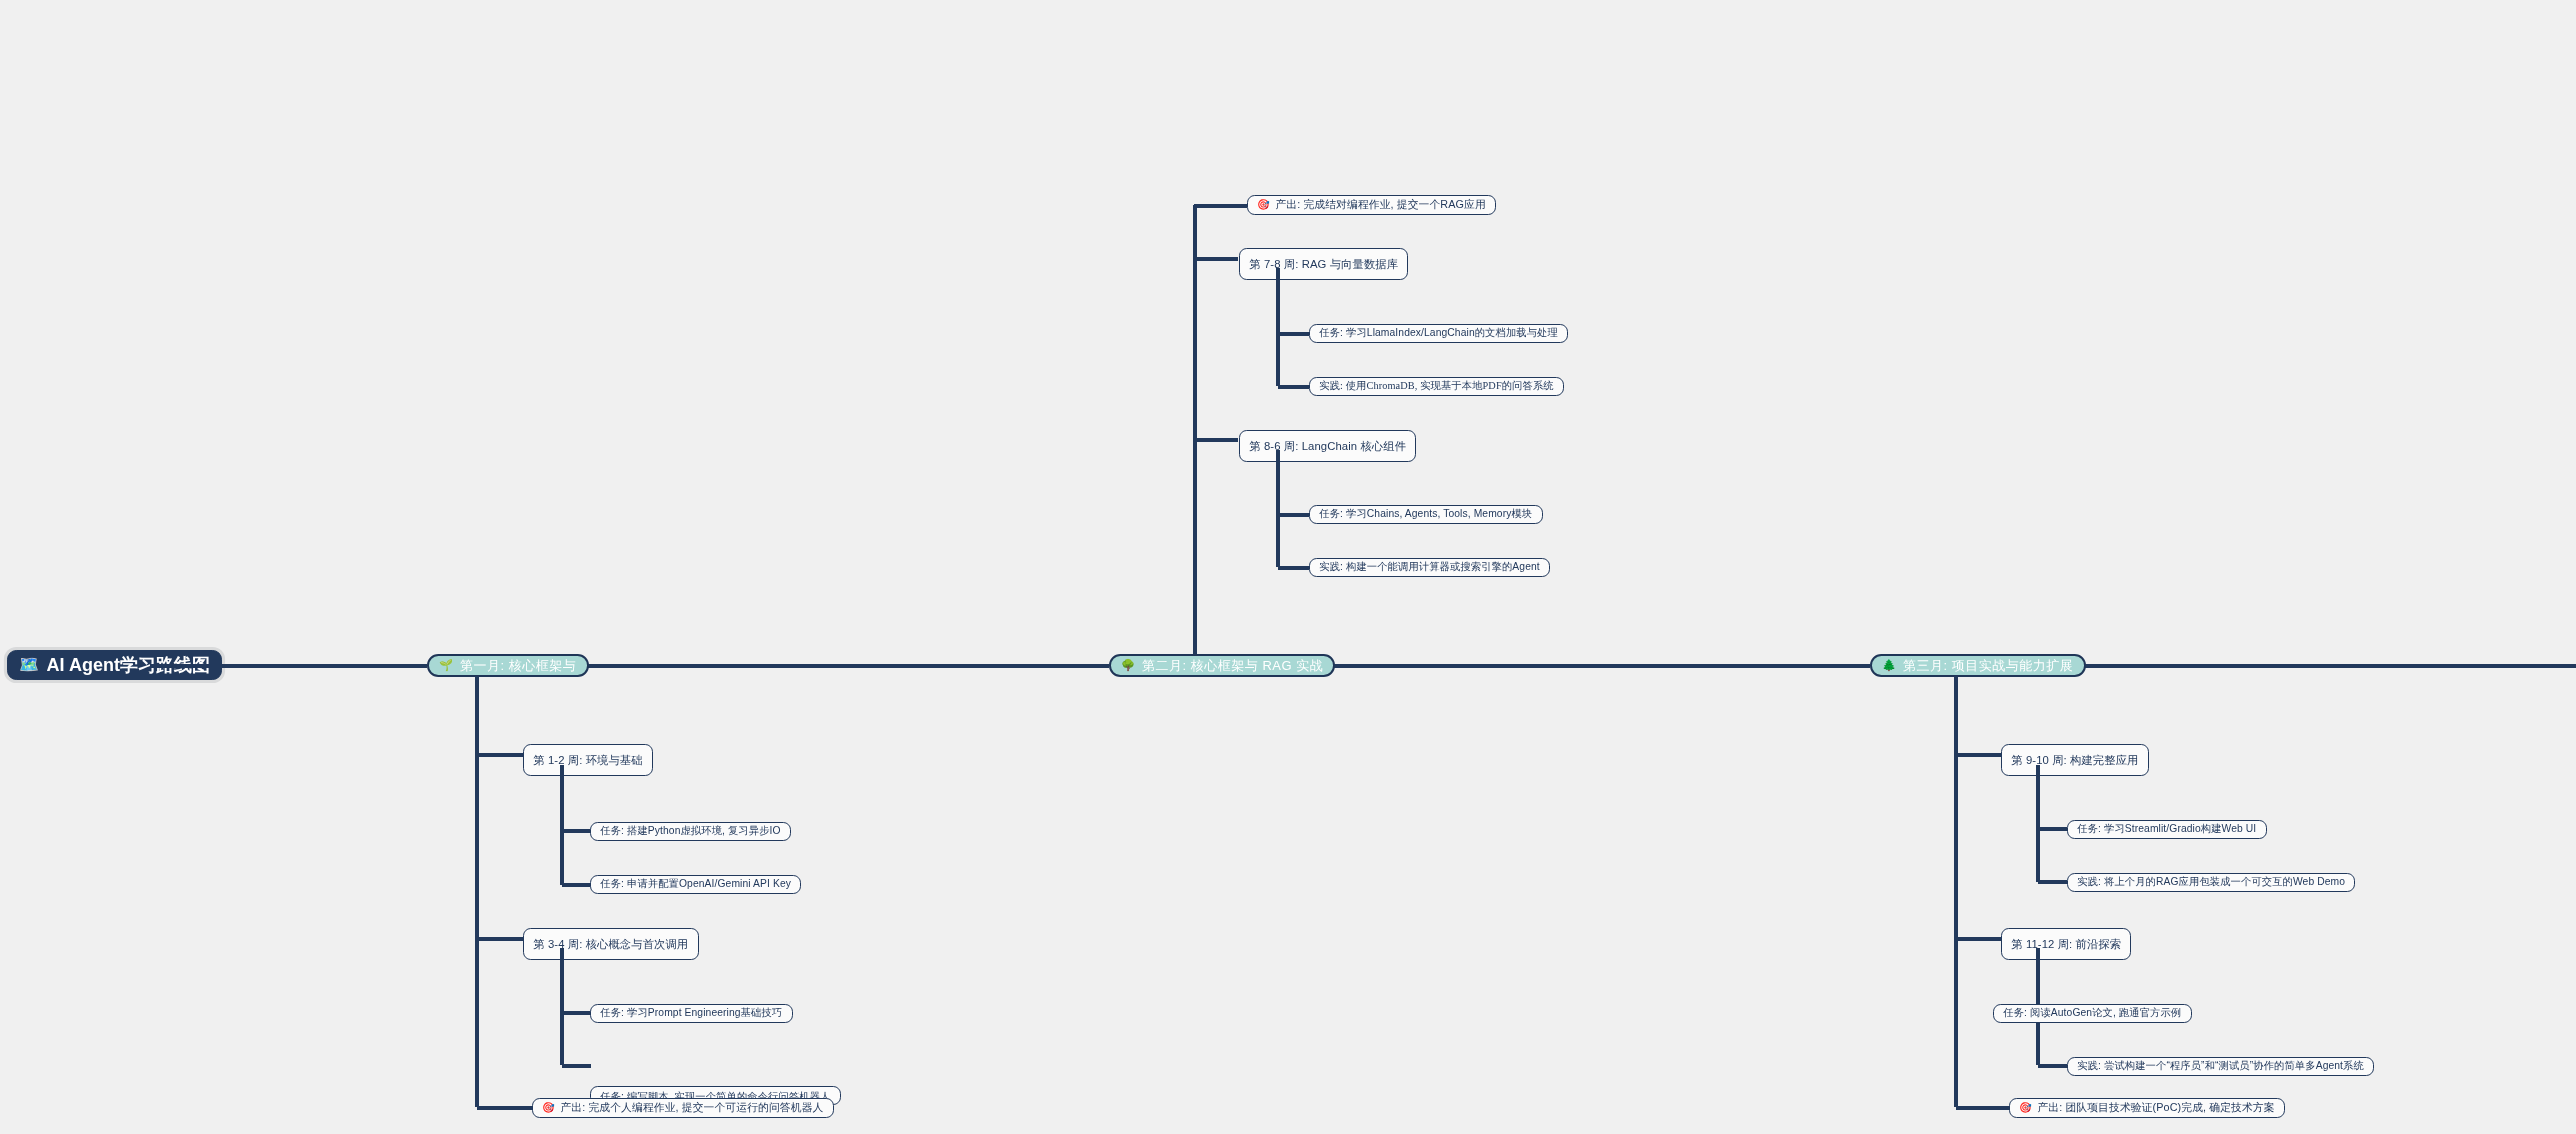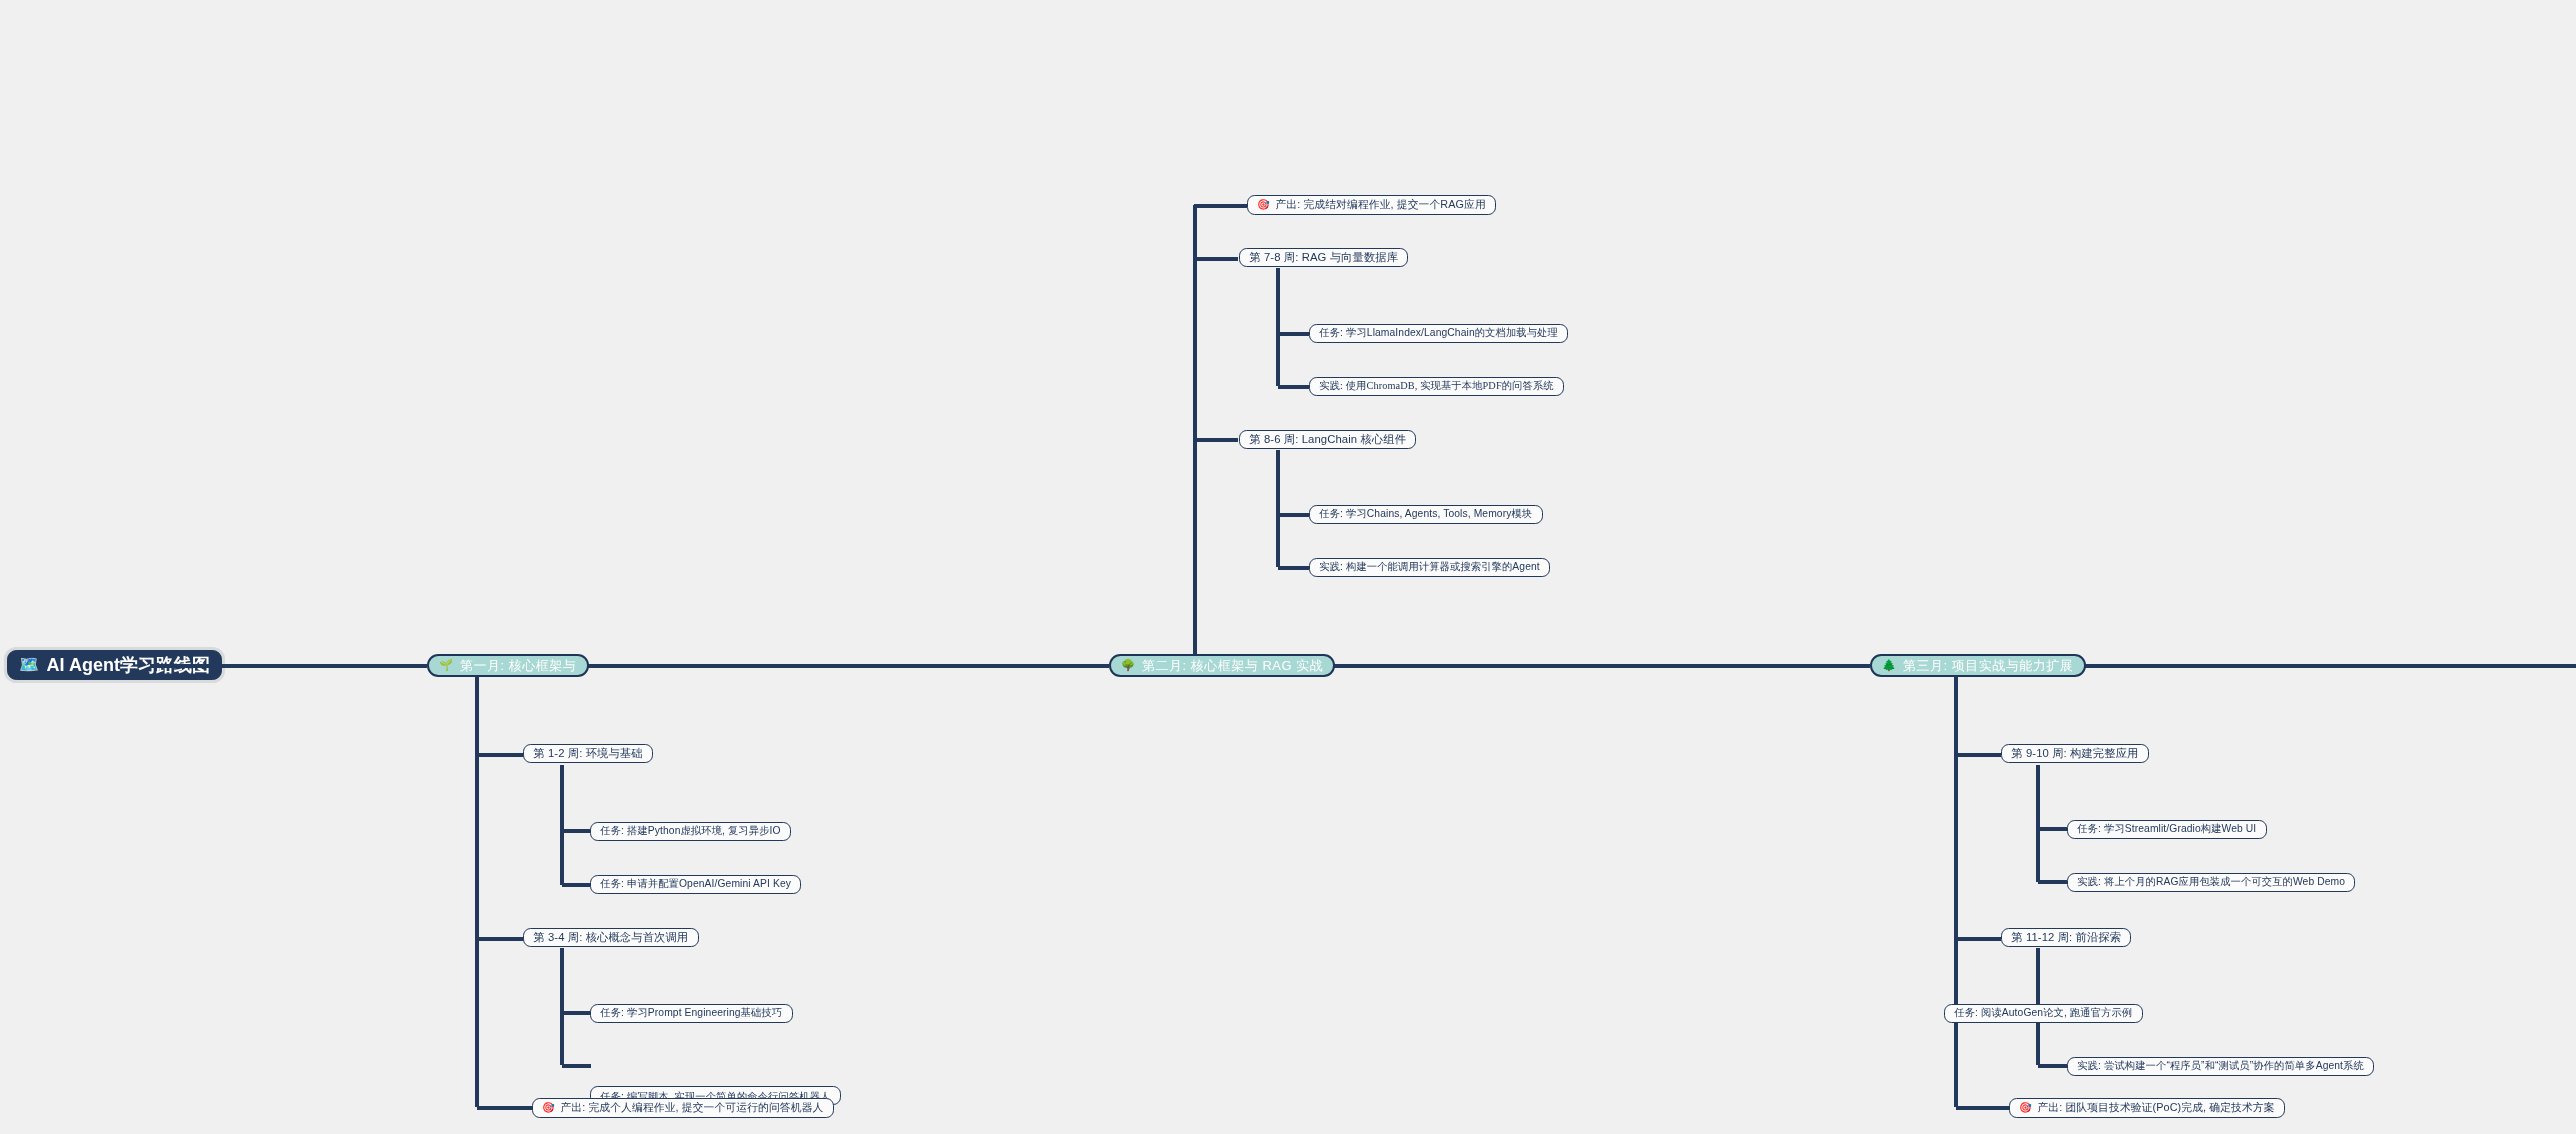--- a/index.html
+++ b/index.html
@@ -55,21 +55,21 @@
     border-radius:11.3px;
     color:#ffffff;
     height:23px;
     font-size:13px;
     padding:0 10.3px;
     letter-spacing:0.5px;
   }
   .node.month .ico{font-size:11.3px;margin-right:6.2px;}
 
   
-  .node.week{font-size:11.3px;height:19px;border-radius:7.7px;}
+  .node.week{font-size:11.3px;height:32px;border-radius:7.7px;}
   .node.leaf{font-size:10.3px;height:18.5px;border-radius:7.7px;}
   .node.outcome{font-size:10.8px;height:19.6px;border-radius:7.7px;}
 </style>
 </head>
 <body>
 
 <div id="canvas">
     <div class="node root" style="left: 7.2px; top: 650px;">
       <div class="ico">🗺️</div>
       <div class="label">AI Agent学习路线图</div>
@@ -167,21 +167,21 @@
     <div class="edge-h" style="left: 2038px; width: 29px; top: 880px;"></div>
     <div class="node leaf" style="left: 2067px; top: 873px;">
       <div class="label">实践: 将上个月的RAG应用包装成一个可交互的Web Demo</div>
     </div>
     <div class="edge-h" style="left: 1956px; width: 45px; top: 937px;"></div>
     <div class="node week" style="left: 2001px; top: 928px;">
       <div class="label">第 11-12 周: 前沿探索</div>
     </div>
     <div class="edge-v" style="left: 2036px; top: 948px; height: 117px;"></div>
     <div class="edge-h" style="left: 2038px; width: 29px; top: 1011px;"></div>
-    <div class="node leaf" style="left: 1944px; top: 1004px;">
+    <div class="node leaf" style="left: 1993px; top: 1004px;">
       <div class="label">任务: 阅读AutoGen论文, 跑通官方示例</div>
     </div>
     <div class="edge-h" style="left: 2038px; width: 29px; top: 1064px;"></div>
     <div class="node leaf" style="left: 2067px; top: 1057px;">
       <div class="label">实践: 尝试构建一个“程序员”和“测试员”协作的简单多Agent系统</div>
     </div>
     <div class="edge-h" style="left: 1956px; width: 54px; top: 1106px;"></div>
     <div class="node outcome" style="left: 2009px; top: 1098px;">
       <div class="ico">🎯</div>
       <div class="label">产出: 团队项目技术验证(PoC)完成, 确定技术方案</div>

